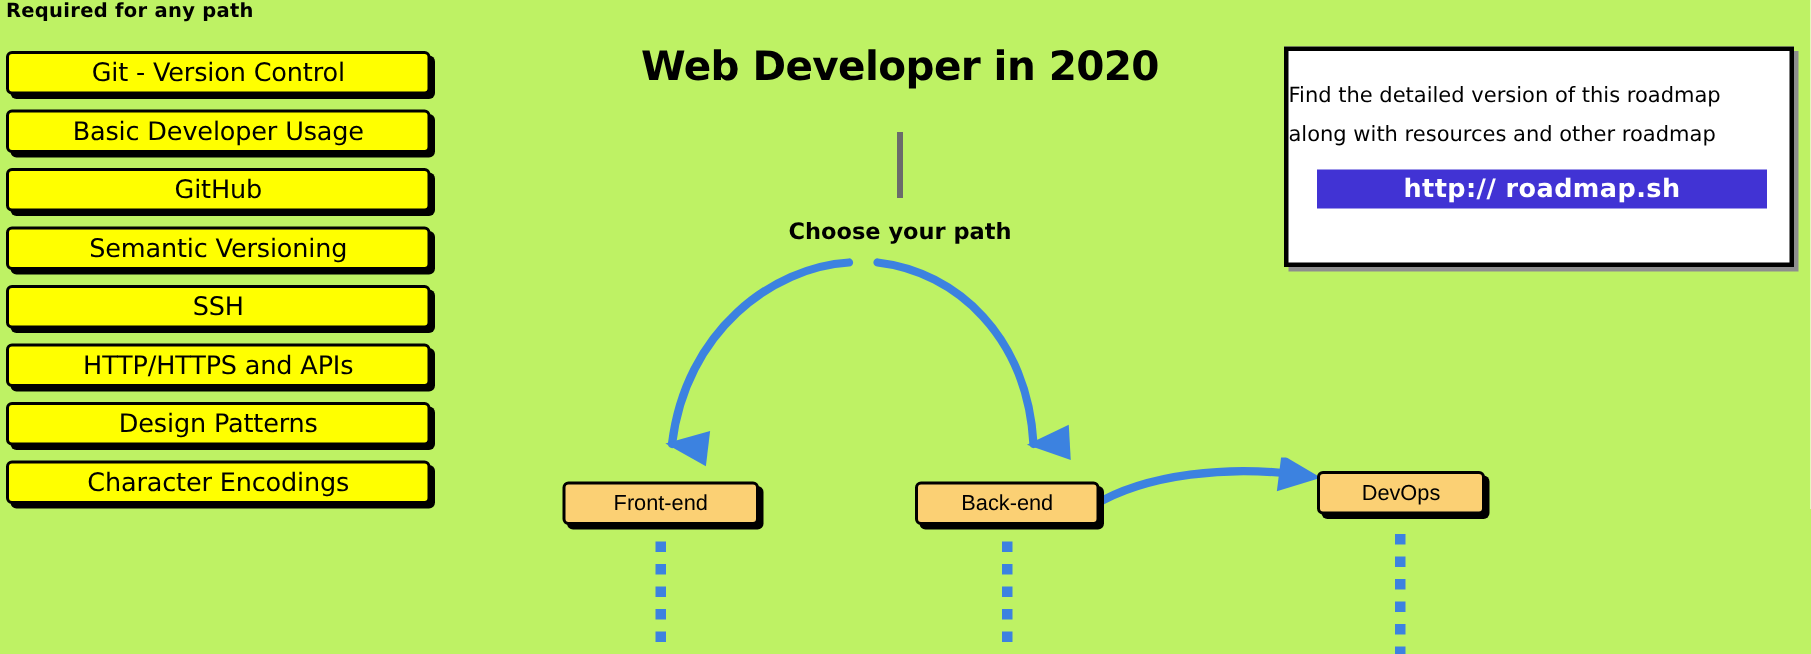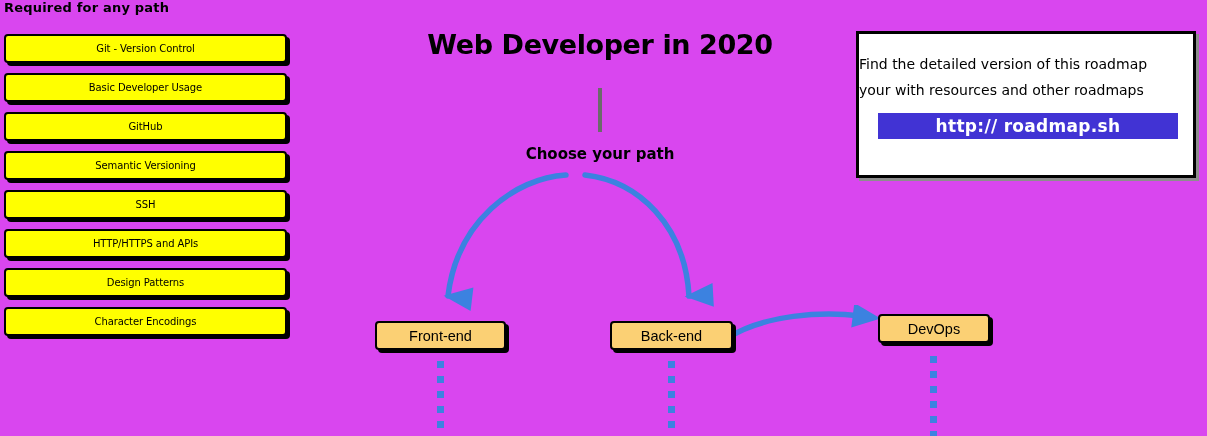--- a/index.html
+++ b/index.html
@@ -7,21 +7,21 @@
     padding: 0;
     background: #ffffff;
   }
   body {
     font-family: "DejaVu Sans", sans-serif;
   }
   #stage {
     position: relative;
     width: 1207px;
     height: 436px;
-    background: #d946ef;
+    background: #bef264;
     overflow: hidden;
   }
 
   
   #required-section {
     position: absolute;
     left: 0px;
     top: 0px;
     width: 300px;
     height: 436px;
@@ -53,21 +53,21 @@
     border: 2px solid #000000;
     border-radius: 4px;
     box-shadow: 3px 3px 0 0 #000000;
     box-sizing: border-box;
     display: flex;
     align-items: center;
     justify-content: center;
   }
   .req-label {
     font-family: "DejaVu Sans", sans-serif;
-    font-size: 10px;
+    font-size: 17px;
     font-weight: 400;
     color: #000000;
     white-space: nowrap;
     letter-spacing: -0.1px;
   }
 
   
   #roadmap-title {
     position: absolute;
     left: 380px;
@@ -287,19 +287,19 @@
     <span></span>
       <span></span>
       <span></span>
       <span></span>
       <span></span>
       <span></span>
   </div>
 
   <div id="roadmap-info-box">
     <div class="info-line" id="info-line-1">Find the detailed version of this roadmap</div>
-    <div class="info-line" id="info-line-2">your with resources and other roadmaps</div>
+    <div class="info-line" id="info-line-2">along with resources and other roadmap</div>
     <div id="roadmap-link-button">
       <span id="roadmap-link-text">http:// roadmap.sh</span>
     </div>
   </div>
 
 </div>
 
 </body></html>

